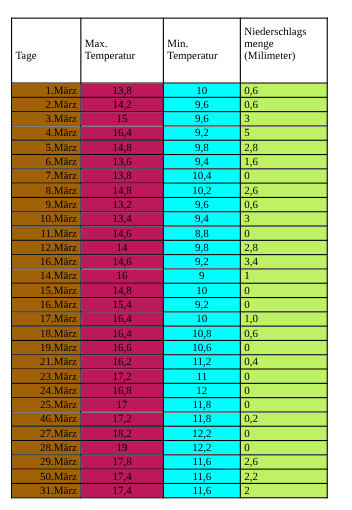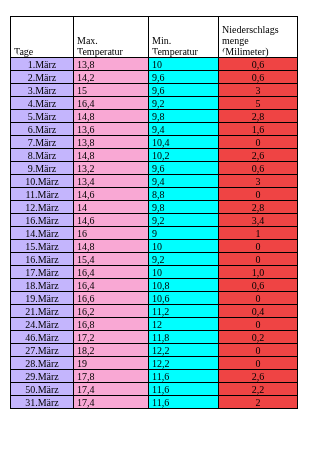--- a/index.html
+++ b/index.html
@@ -40,42 +40,42 @@
     height: 12px;
     font-weight: normal;
     overflow: hidden;
     white-space: nowrap;
   }
   table.weather thead th {
     vertical-align: bottom;
     text-align: left;
     height: 40px;
     background: #ffffff;
-    padding-bottom: 0;
+    padding-bottom: 18px;
     border-radius: 15px;
   }
   table.weather thead th .hdr-line {
     display: block;
     line-height: 11px;
   }
   td.day {
-    background: #c4b5fd;
+    background: #a16207;
+    text-align: right;
+  }
+  td.max {
+    background: #be185d;
     text-align: center;
-  }
-  td.max {
-    background: #f9a8d4;
-    text-align: left;
   }
   td.min {
     background: #00FFFF;
+    text-align: center;
+  }
+  td.rain {
+    background: #bef264;
     text-align: left;
-  }
-  td.rain {
-    background: #ef4444;
-    text-align: center;
   }
 </style>
 </head>
 <body>
 
 <div id="weather-table-wrap">
   <table class="weather">
     <colgroup>
       <col class="c-day">
         <col class="c-max">
@@ -217,23 +217,35 @@
           <td class="min">10,6</td>
           <td class="rain">0</td>
         </tr>
         <tr>
           <td class="day">21.März</td>
           <td class="max">16,2</td>
           <td class="min">11,2</td>
           <td class="rain">0,4</td>
         </tr>
         <tr>
+          <td class="day">23.März</td>
+          <td class="max">17,2</td>
+          <td class="min">11</td>
+          <td class="rain">0</td>
+        </tr>
+        <tr>
           <td class="day">24.März</td>
           <td class="max">16,8</td>
           <td class="min">12</td>
+          <td class="rain">0</td>
+        </tr>
+        <tr>
+          <td class="day">25.März</td>
+          <td class="max">17</td>
+          <td class="min">11,8</td>
           <td class="rain">0</td>
         </tr>
         <tr>
           <td class="day">46.März</td>
           <td class="max">17,2</td>
           <td class="min">11,8</td>
           <td class="rain">0,2</td>
         </tr>
         <tr>
           <td class="day">27.März</td>

